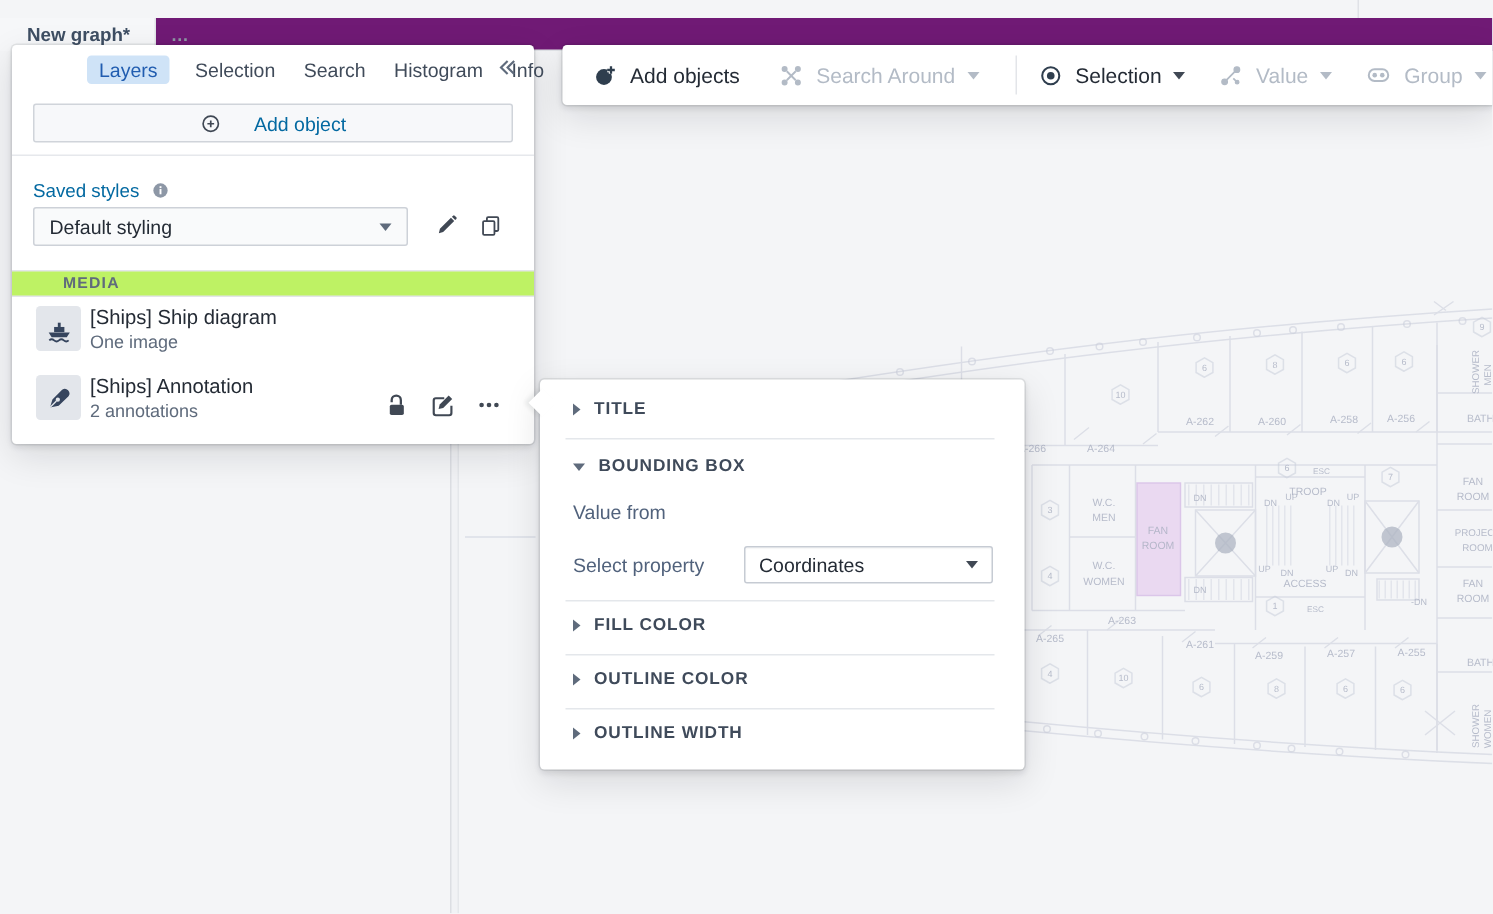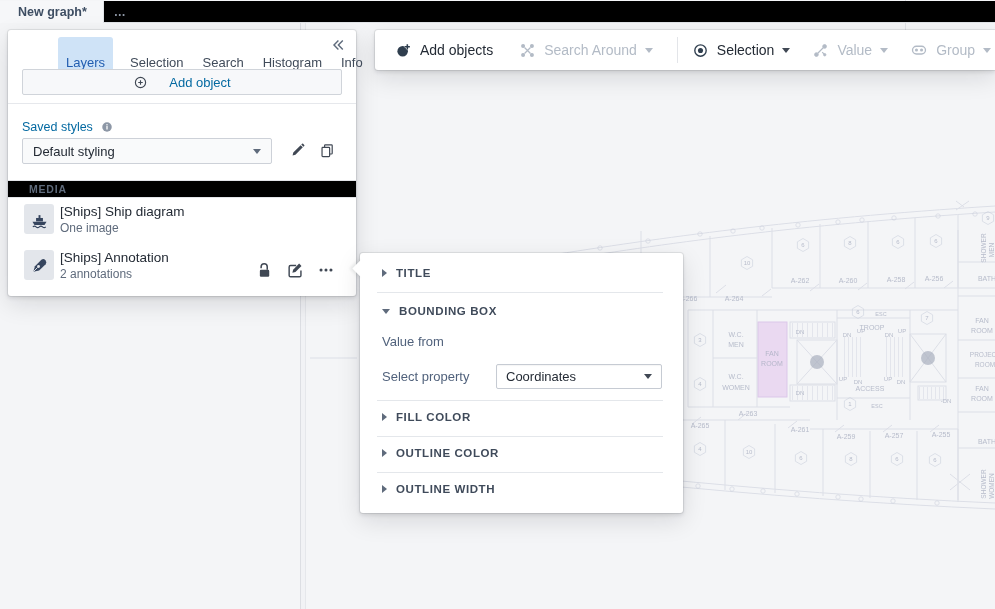--- a/index.html
+++ b/index.html
@@ -5,58 +5,58 @@
   html,body{margin:0;padding:0;background:#f4f5f7;}
   *{box-sizing:border-box;}
   #stage{position:relative;width:995px;height:609px;overflow:hidden;
          font-family:"Liberation Sans",sans-serif;color:#242b35;background:#f4f5f7;}
 
   
   #ship-svg{position:absolute;left:0;top:0;z-index:0;}
   #ship-svg text{fill:#a8aec0;opacity:.8;font-family:"Liberation Sans",sans-serif;}
 
   
-  .tabbar{position:absolute;left:0;top:1px;width:995px;height:22px;background:#000000;
+  .tabbar{position:absolute;left:0;top:12px;width:995px;height:22px;background:#701a75;
           border-bottom:1px solid #e1e4e8;z-index:5;display:flex;align-items:center;}
   .graph-tab{height:22px;display:flex;align-items:center;padding:0 16px 0 18px;background:#f6f7f9;
              border-right:1px solid #e1e4e8;font-size:12.5px;font-weight:700;color:#3e4e63;}
   .tab-more{padding:0 10px;color:#8d96a5;font-weight:700;letter-spacing:1px;font-size:12px;}
   .vstrip{position:absolute;left:300px;top:22px;bottom:0;width:6px;z-index:1;
           border-left:1px solid #dcdee3;border-right:1px solid #e5e7eb;background:#f1f2f5;}
   .vstub{position:absolute;left:905px;top:0;width:1px;height:30px;background:#e0e2e7;z-index:1;}
 
   
   .panel{position:absolute;background:#fff;border-radius:3px;
          box-shadow:0 0 0 1px rgba(17,20,24,.08),0 2px 4px rgba(17,20,24,.12),0 8px 24px rgba(17,20,24,.12);}
   #left-panel{left:8px;top:30px;width:348px;height:266px;z-index:20;}
   #top-toolbar{left:375px;top:30px;width:620px;height:40px;z-index:10;border-radius:3px 0 0 3px;
                display:flex;align-items:center;}
 
   
   .ptabs{position:absolute;left:50px;top:7px;display:flex;align-items:center;gap:15px;font-size:13px;color:#404b5a;}
   .ptab{cursor:pointer;padding:2px 2px;}
-  .ptab.active{background:#cfe3f7;color:#215db0;border-radius:3px;padding:18px 8px;}
+  .ptab.active{background:#cfe3f7;color:#215db0;border-radius:3px;padding:2px 8px;}
   .collapse{position:absolute;right:10px;top:7px;color:#5f6b7c;}
 
   .add-btn{position:absolute;left:14px;top:39px;width:320px;height:26px;background:#f7f8fa;
            border:1px solid #d0d4da;border-radius:2px;display:flex;align-items:center;justify-content:center;
            gap:21px;font-size:13px;color:#0369a1;cursor:pointer;}
   .pdivider{position:absolute;left:0;top:73px;width:100%;height:1px;background:#e6e8ec;}
   .ss-label{position:absolute;left:14px;top:90px;display:flex;align-items:center;gap:7px;
             font-size:12.5px;color:#0369a1;}
   .style-select{position:absolute;left:14px;top:108px;width:250px;height:26px;background:#f9fafb;
                 border:1px solid #cdd1d8;border-radius:2px;display:flex;align-items:center;
                 padding:0 10px;font-size:13px;color:#242b35;cursor:pointer;}
   .style-select .caret{margin-left:auto;}
   .icon-btn{color:#404854;cursor:pointer;display:inline-flex;}
   .ss-actions{position:absolute;left:282px;top:112px;display:flex;gap:13px;}
 
-  .media-header{position:absolute;left:0;top:150px;width:100%;height:18px;background:#000000;
+  .media-header{position:absolute;left:0;top:150px;width:100%;height:18px;background:#bef264;
                 border-top:1px solid #e3e5e9;border-bottom:1px solid #e3e5e9;display:flex;align-items:center;
-                padding-left:21px;font-size:10.5px;font-weight:700;letter-spacing:.8px;color:#5f6b7c;}
+                padding-left:34px;font-size:10.5px;font-weight:700;letter-spacing:.8px;color:#5f6b7c;}
   .media-row{position:absolute;left:2px;width:100%;height:45px;cursor:pointer;}
   .tile{position:absolute;left:14px;top:4px;width:30px;height:30px;border-radius:3px;background:#e3e6eb;
         color:#36455e;display:flex;align-items:center;justify-content:center;}
   .mr-title{position:absolute;left:50px;top:4px;font-size:13.5px;color:#242b35;}
   .mr-sub{position:absolute;left:50px;top:21px;font-size:12px;color:#5f6b7c;}
   .row2-icons{position:absolute;left:247px;top:231px;display:flex;gap:13px;align-items:center;z-index:2;}
 
   
   .tb-item{display:flex;align-items:center;gap:8px;font-size:14px;color:#242b35;cursor:pointer;white-space:nowrap;}
   .tb-item.disabled{color:#b3bbc6;}

